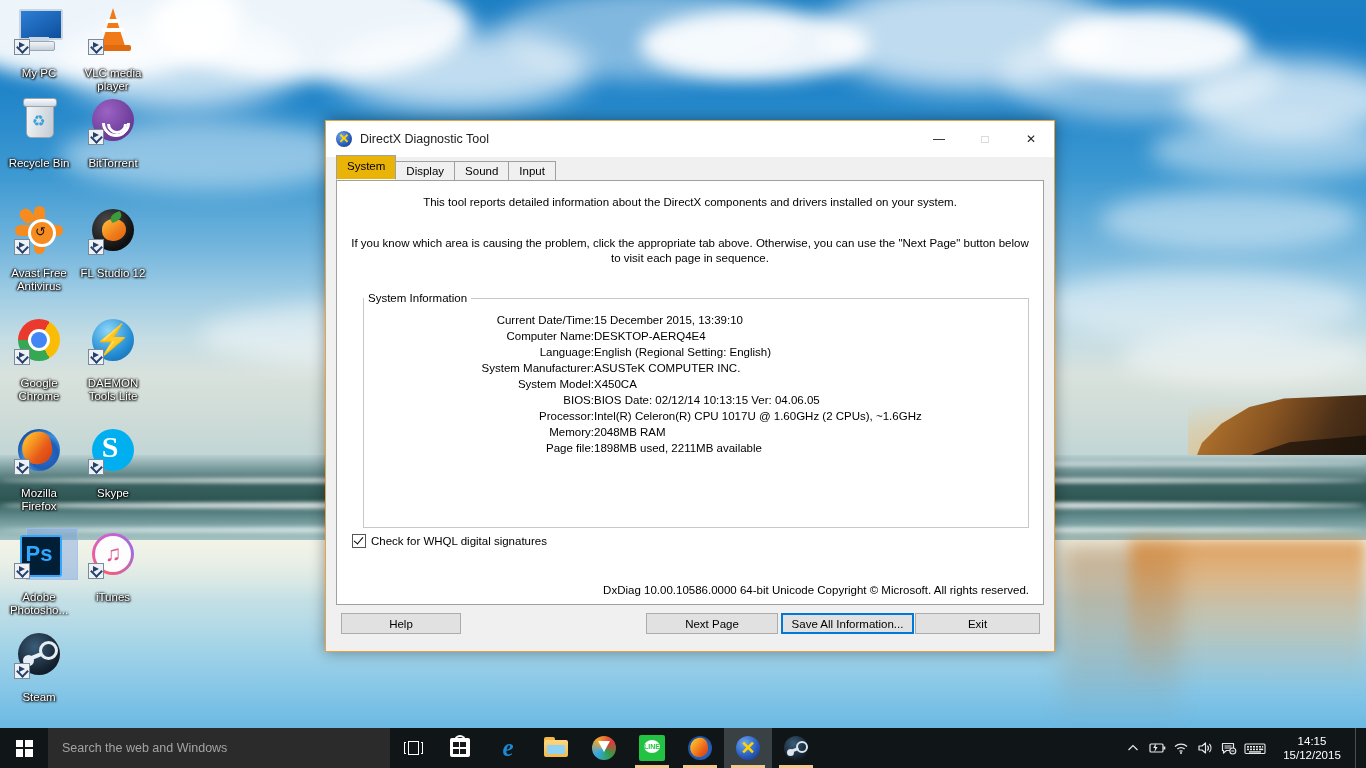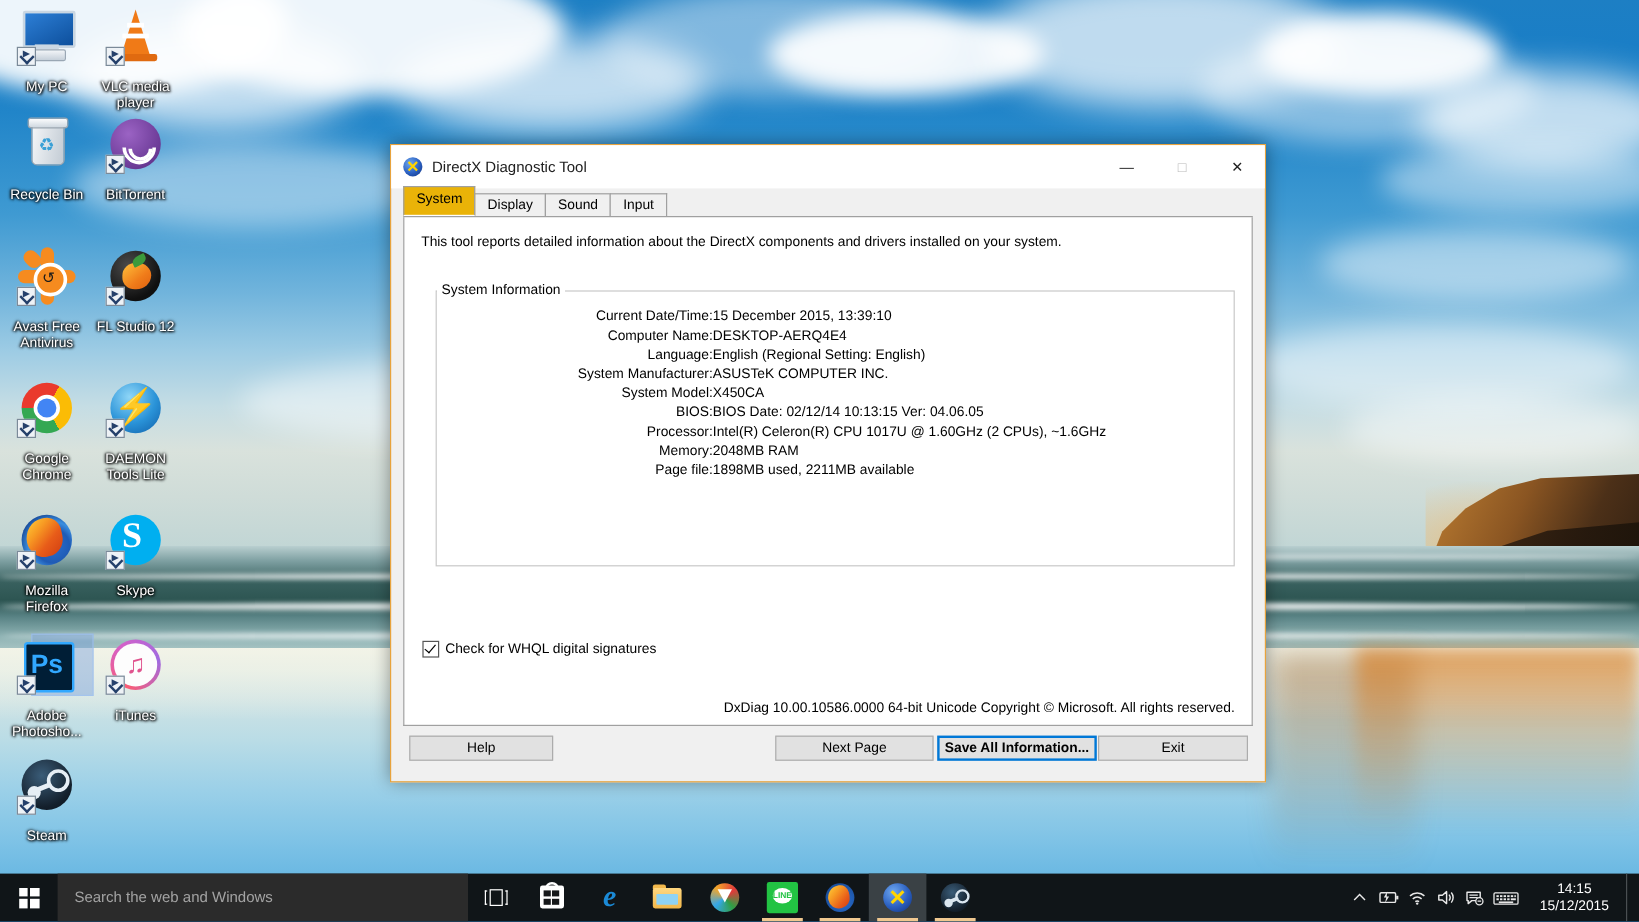--- a/index.html
+++ b/index.html
@@ -181,21 +181,21 @@
     font-size:11.5px;color:#000;padding:3px 10px 3px 10px;
     border:1px solid #a0a0a0;border-bottom:none;background:#f0f0f0;
     margin-right:-1px;position:relative;top:0;
   }
   .tab.active{background:#eab308;border-bottom:1px solid #fff;height:16px;padding-top:4px;z-index:3;}
 
   #tabpanel{
     border:1px solid #a0a0a0;border-top:none;background:#fff;
     height:424px;box-sizing:border-box;padding:14px 14px 0 14px;position:relative;
   }
-  .desc{font-size:11.5px;color:#000;line-height:15px;}
+  .desc{font-size:11.5px;color:#000;line-height:15px;text-align:center;}
   .desc.p2{margin-top:26px;}
 
   fieldset.group{
     margin:26px 0 0 12px;border:1px solid #c8c8c8;padding:6px 10px 10px 0;
     height:236px;box-sizing:border-box;
   }
   fieldset.group > legend{font-size:11.5px;color:#000;padding:0 4px;}
   table.sysinfo{border-collapse:collapse;margin-top:2px;width:100%;}
   table.sysinfo td{font-size:11.5px;color:#000;padding:2px 0;vertical-align:top;}
   td.k{text-align:right;width:230px;padding-right:7px;white-space:nowrap;}
@@ -211,21 +211,21 @@
     position:absolute;right:14px;bottom:8px;font-size:11.5px;color:#000;white-space:nowrap;
   }
   #btnrow{
     position:absolute;left:0;right:0;bottom:0;height:50px;
   }
   .btn{
     position:absolute;height:21px;border:1px solid #acacac;background:#e1e1e1;
     font-size:11.5px;color:#000;display:flex;align-items:center;justify-content:center;
     box-sizing:border-box;
   }
-  .btn.focus{border:2px solid #0078d7;background:#e1e1e1;font-weight:bold;}
+  .btn.focus{border:2px solid #0078d7;background:#e1e1e1;}
   #btn-help{left:15px;top:12px;width:120px;}
   #btn-next{left:320px;top:12px;width:132px;}
   #btn-save{left:455px;top:12px;width:133px;}
   #btn-exit{left:589px;top:12px;width:125px;}
 
   
   #taskbar{
     position:absolute;left:0;bottom:0;width:1366px;height:40px;
     background:#101518;display:flex;align-items:center;
   }
@@ -502,20 +502,21 @@
     <div id="tabs">
       <div class="tab active">System</div>
       <div class="tab">Display</div>
       <div class="tab">Sound</div>
       <div class="tab">Input</div>
     </div>
 
     <div id="tabpanel">
 
       <div class="desc">This tool reports detailed information about the DirectX components and drivers installed on your system.</div>
+      <div class="desc p2">If you know which area is causing the problem, click the appropriate tab above.  Otherwise, you can use the "Next Page" button below to visit each page in sequence.</div>
 
       <fieldset class="group">
         <legend>System Information</legend>
         <table class="sysinfo">
           <tbody>
               <tr>
             <td class="k">Current Date/Time:</td>
             <td class="v">15 December 2015, 13:39:10</td>
           </tr>
           <tr>

